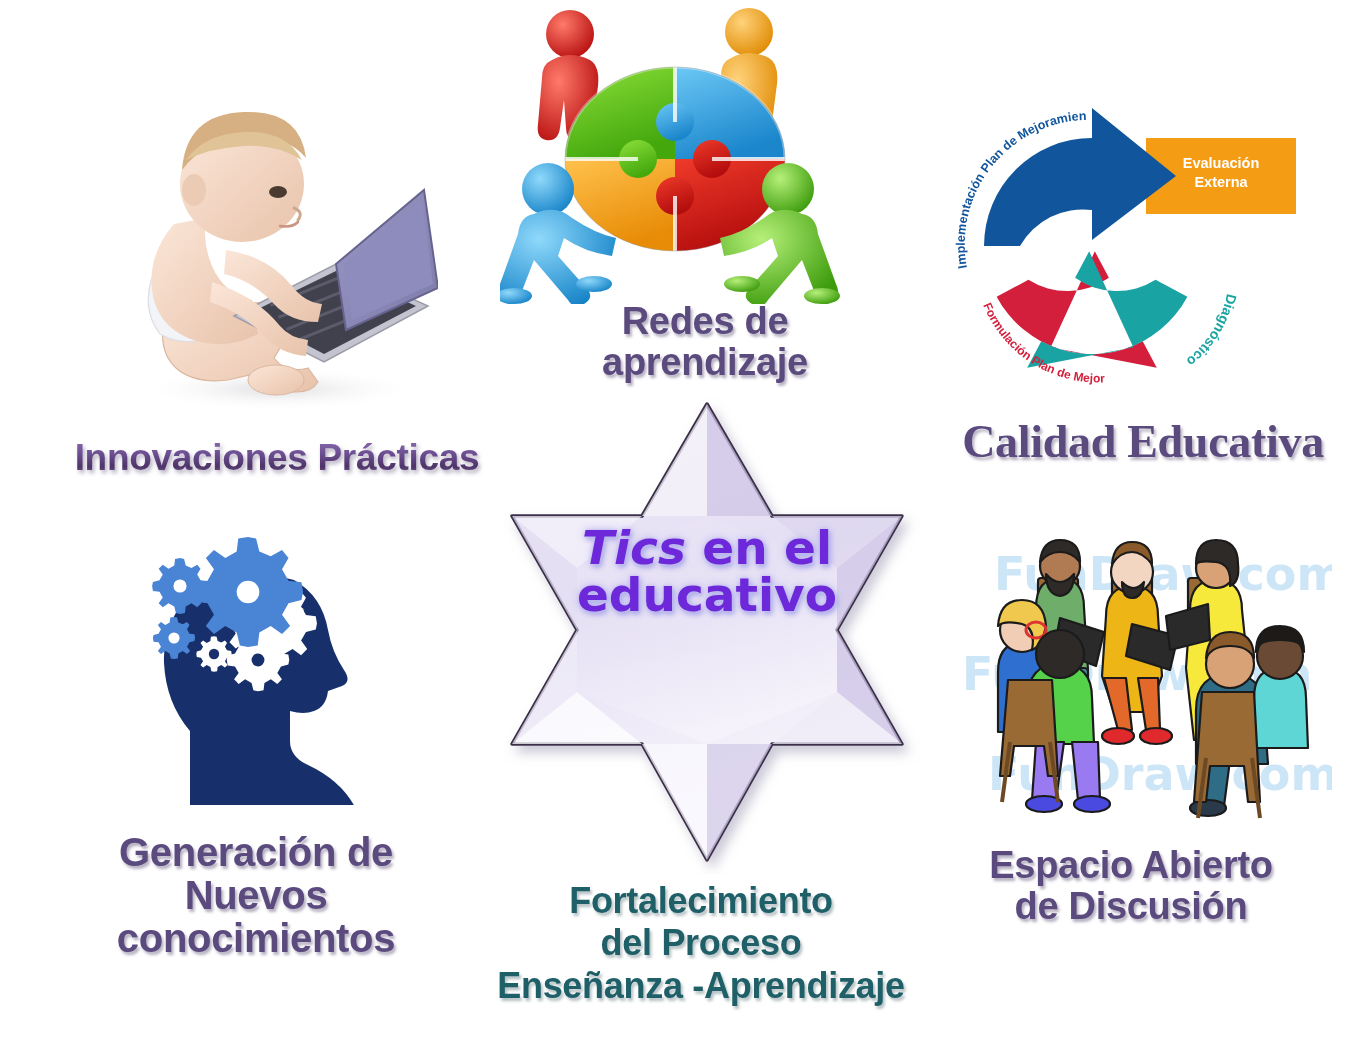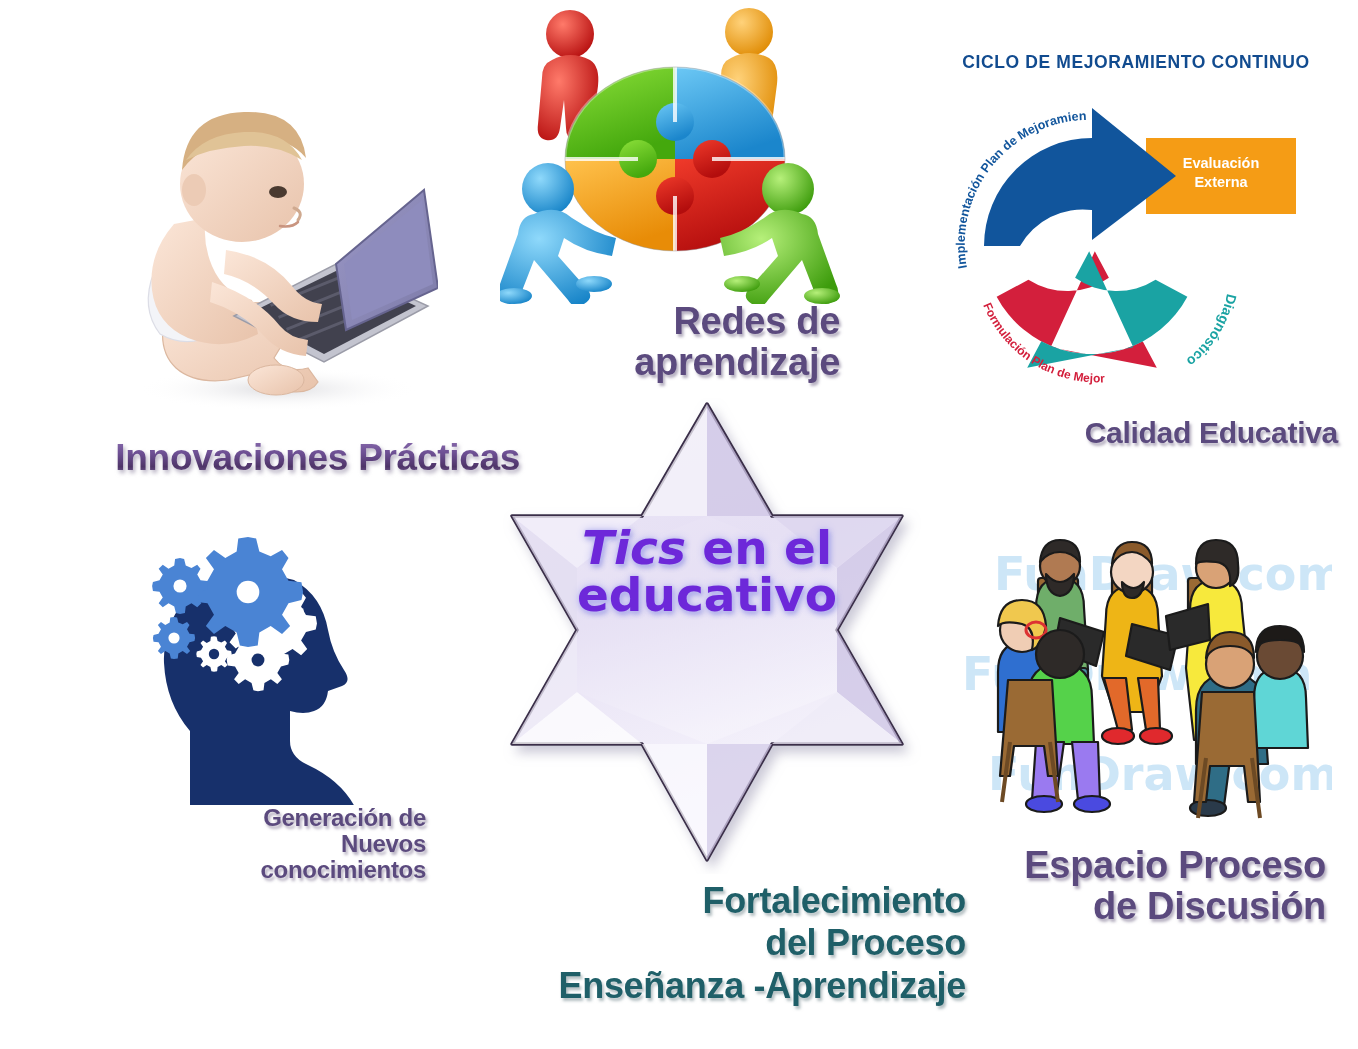--- a/index.html
+++ b/index.html
@@ -7,21 +7,21 @@
     font-family:"Liberation Sans", sans-serif;
     width:1358px;height:1049px;
     position:relative;overflow:hidden;background:#ffffff;
   }
   .stage{position:absolute;inset:0;width:1358px;height:1049px;}
 
   
   .label{
     position:absolute;
     font-weight:bold;
-    text-align:right;
+    text-align:center;
     line-height:1.08;
     white-space:pre-line;
     letter-spacing:-0.3px;
   }
   .lbl-purple{
     color:#5b4a7e;
     text-shadow:2px 3px 3px rgba(120,110,140,.55);
   }
   .lbl-teal{
     color:#1f5f68;
@@ -205,21 +205,20 @@
       <g>
         <circle cx="288" cy="185" r="26" fill="url(#hGr)"></circle>
         <path d="M302 210 q-22 -10 -38 4 q-24 16 -44 20 l4 18 q28 -4 48 -18 l6 18 l-30 34 q-6 8 4 14 q10 6 16 -4 l34 -40 l14 36 q6 12 16 6 q10 -6 4 -18 l-18 -50 q-2 -18 -16 -20 z" fill="url(#hGr)"></path>
         <ellipse cx="322" cy="292" rx="18" ry="8" fill="url(#hGr)"></ellipse>
         <ellipse cx="242" cy="280" rx="18" ry="8" fill="url(#hGr)"></ellipse>
       </g>
     </svg>
   </div>
 
   <div class="cycle-wrap">
-    <div class="cycle-title">CICLO DE MEJORAMIENTO CONTINUO</div>
     <svg class="cycle-svg" width="396" height="324" viewBox="0 0 396 324">
 
       <rect x="208" y="58" width="150" height="76" fill="#f59c15"></rect>
       <text x="283" y="88" text-anchor="middle" fill="#ffffff" font-size="14.5" font-weight="bold" font-family="Liberation Sans, sans-serif">Evaluación</text>
       <text x="283" y="107" text-anchor="middle" fill="#ffffff" font-size="14.5" font-weight="bold" font-family="Liberation Sans, sans-serif">Externa</text>
 
       <path d="M46 166
                A108 108 0 0 1 154 58
                L154 28 L238 96 L154 160 L154 130
                A72 72 0 0 0 82 166 Z" fill="#11559c"></path>
@@ -451,26 +450,26 @@
       <span class="star-line"><span class="it">Tics</span> <span>en el</span></span>
       <span class="star-line">educativo</span>
     </div>
   </div>
 
   <div class="label lbl-gradient" style="left:34px;top:438px;width:486px;font-size:37px;">Innovaciones Prácticas</div>
 
   <div class="label lbl-purple" style="left:570px;top:301px;width:270px;font-size:38px;">Redes de
 aprendizaje</div>
 
-  <div class="label lbl-purple" style="left:948px;top:417px;width:390px;font-size:30px;">Calidad Educativa</div>
-
-  <div class="label lbl-purple" style="left:86px;top:805px;width:340px;font-size:24px;">Generación de
+  <div class="label lbl-purple" style="left:948px;top:417px;width:390px;font-size:46px;font-family:Liberation Serif, serif;">Calidad Educativa</div>
+
+  <div class="label lbl-purple" style="left:86px;top:831px;width:340px;font-size:40px;">Generación de
 Nuevos
 conocimientos</div>
 
   <div class="label lbl-teal" style="left:436px;top:868px;width:530px;font-size:36px;line-height:1.18;">Fortalecimiento
 del Proceso
 Enseñanza -Aprendizaje</div>
 
-  <div class="label lbl-purple" style="left:936px;top:845px;width:390px;font-size:38px;">Espacio Proceso
+  <div class="label lbl-purple" style="left:936px;top:845px;width:390px;font-size:38px;">Espacio Abierto
 de Discusión</div>
 
 </div>
 
 </body></html>

